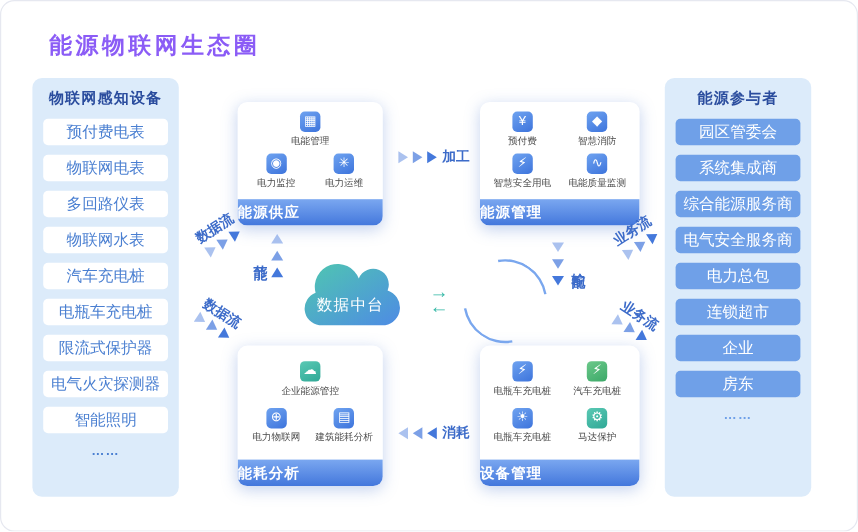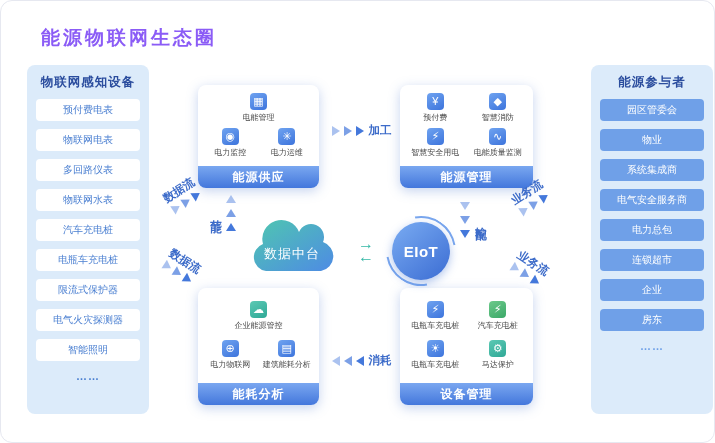--- a/index.html
+++ b/index.html
@@ -2,43 +2,43 @@
 <html><head>
 <meta charset="utf-8">
 <style>
   html,body{margin:0;padding:0;background:#fff;}
   body{width:715px;height:443px;font-family:"Liberation Sans","DejaVu Sans",sans-serif;}
   .stage{position:relative;width:715px;height:443px;background:#fff;border:1px solid #E6E8F0;border-radius:12px;box-sizing:border-box;overflow:hidden;}
   .title{position:absolute;top:24px;left:0;width:100%;text-align:left;font-size:19px;font-weight:bold;color:#8b5cf6;letter-spacing:3px;padding-left:40px;}
 
   .panel{position:absolute;top:64px;width:122px;height:349px;background:#DCEBFA;border-radius:8px;padding:9px;box-sizing:border-box;}
   .panel-left{left:26px;}
-  .panel-right{left:590px;}
+  .panel-right{left:553px;}
   .panel-title{font-size:12.5px;font-weight:bold;color:#2B4D9E;text-align:center;margin-bottom:8px;letter-spacing:1px;}
-  .pill{height:22px;line-height:22px;border-radius:4px;font-size:10px;text-align:center;margin-bottom:8px;overflow:hidden;white-space:nowrap;}
+  .pill{height:22px;line-height:22px;border-radius:4px;font-size:13px;text-align:center;margin-bottom:8px;overflow:hidden;white-space:nowrap;}
   .pill-light{background:#ffffff;color:#4A7FD1;}
   .pill-solid{background:#6FA0E8;color:#ffffff;}
   .dots{text-align:center;font-size:11px;font-weight:bold;letter-spacing:1px;height:14px;line-height:14px;}
   .dots-left{color:#4A7FD1;}
   .dots-right{color:#6FA0E8;}
 
   .card{position:absolute;background:#fff;border-radius:8px;box-shadow:0 3px 12px rgba(90,130,210,.35);display:flex;flex-direction:column;overflow:hidden;}
   .card-tl{left:197px;top:84px;width:121px;height:103px;}
   .card-tr{left:399px;top:84px;width:133px;height:103px;}
   .card-bl{left:197px;top:287px;width:121px;height:117px;}
   .card-br{left:399px;top:287px;width:133px;height:117px;}
   .card-body{flex:1;display:flex;flex-direction:column;justify-content:space-evenly;padding:4px 2px;}
   .card-row{display:flex;justify-content:space-evenly;align-items:flex-start;}
   .card-item{display:flex;flex-direction:column;align-items:center;gap:2px;min-width:45%;}
   .icn{width:17px;height:17px;border-radius:4px;color:#fff;font-size:11px;line-height:17px;text-align:center;display:inline-block;}
   .ic-blue{background:linear-gradient(150deg,#6FA3F0,#3D74DC);}
   .ic-teal{background:linear-gradient(150deg,#5BC9B4,#2FA896);}
   .ic-green{background:linear-gradient(150deg,#6CC98A,#3BA868);}
   .icn-label{font-size:8px;color:#4a4a4a;white-space:nowrap;}
-  .card-bar{height:22px;line-height:22px;text-align:center;color:#fff;font-size:12px;font-weight:bold;letter-spacing:1px;background:linear-gradient(180deg,#7AA7F0,#4377DC);}
+  .card-bar{height:22px;line-height:22px;color:#fff;font-size:12px;font-weight:bold;letter-spacing:1px;background:linear-gradient(180deg,#7AA7F0,#4377DC);}
 
   .flow{position:absolute;display:flex;align-items:center;}
   .flow-label{font-size:11.5px;font-weight:bold;color:#3C6BC9;white-space:nowrap;}
   .vert{writing-mode:vertical-rl;text-orientation:upright;letter-spacing:2px;}
   .chevs{display:flex;align-items:center;}
   .chevs.col{flex-direction:column;}
   .cv{width:0;height:0;display:block;}
   .cv-r{border-top:5px solid transparent;border-bottom:5px solid transparent;border-left:8px solid #4478DB;margin:0 2px;}
   .cv-l{border-top:5px solid transparent;border-bottom:5px solid transparent;border-right:8px solid #4478DB;margin:0 2px;}
   .cv-u{border-left:5px solid transparent;border-right:5px solid transparent;border-bottom:8px solid #4478DB;margin:3px 0;}
@@ -89,22 +89,22 @@
     <div class="pill pill-light">电瓶车充电桩</div>
     <div class="pill pill-light">限流式保护器</div>
     <div class="pill pill-light">电气火灾探测器</div>
     <div class="pill pill-light">智能照明</div>
     <div class="dots dots-left">……</div>
   </div>
 
   <div class="panel panel-right">
     <div class="panel-title">能源参与者</div>
     <div class="pill pill-solid">园区管委会</div>
-    <div class="pill pill-solid">物业</div>
     <div class="pill pill-solid">系统集成商</div>
+    <div class="pill pill-solid">综合能源服务商</div>
     <div class="pill pill-solid">电气安全服务商</div>
     <div class="pill pill-solid">电力总包</div>
     <div class="pill pill-solid">连锁超市</div>
     <div class="pill pill-solid">企业</div>
     <div class="pill pill-solid">房东</div>
     <div class="dots dots-right">……</div>
   </div>
 
   <div class="card card-tl">
     <div class="card-body">
@@ -215,21 +215,20 @@
     <div class="cloud-label">数据中台</div>
   </div>
 
   <div class="exchange">
     <span>→</span>
     <span>←</span>
   </div>
 
   <div class="orbit orbit-a"></div>
   <div class="orbit orbit-b"></div>
-  <div class="eiot">EIoT</div>
 
   <div class="flow flow-process">
     <div class="chevs">
         <span class="cv cv-r"></span>
         <span class="cv cv-r"></span>
         <span class="cv cv-r"></span>
       </div>
     <span class="flow-label">加工</span>
   </div>
   <div class="flow flow-consume">

